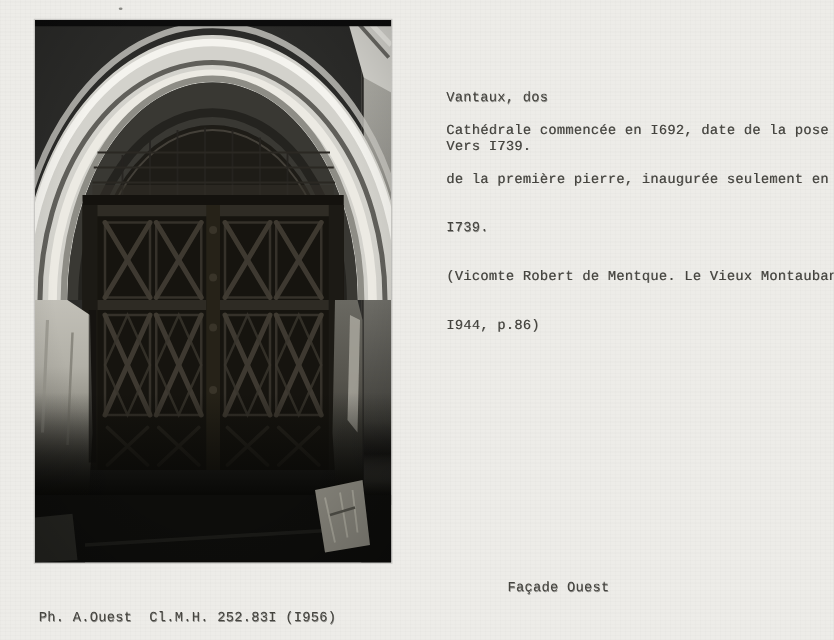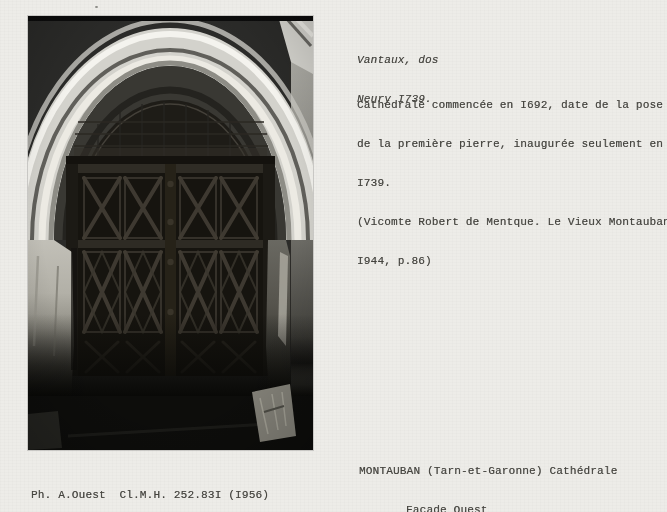--- a/index.html
+++ b/index.html
@@ -12,21 +12,21 @@
   }
   .photo{
     position:absolute;left:28px;top:16px;width:285px;height:434px;display:block;
     outline:1px solid rgba(0,0,0,.15);
   }
   .tw{
     position:absolute;color:#45443f;font-size:11px;line-height:13px;
     white-space:pre;letter-spacing:0.2px;
     text-shadow:0.3px 0.3px 0.5px rgba(70,70,65,.55);
   }
-  .blk-subject{left:357px;top:28px;font-style:italic;}
+  .blk-subject{left:357px;top:47px;}
   .blk-history{left:357px;top:73px;}
   .blk-credit{left:31px;top:463px;}
   .blk-location{left:359px;top:439px;}
   .ind1{padding-left:47px;}
   .speck{position:absolute;left:95px;top:6px;width:3px;height:2px;background:#8a8a85;border-radius:50%;}
 </style>
 </head>
 <body>
 
 <div class="page">
@@ -228,34 +228,33 @@
       <rect x="0" y="0" width="285" height="5" fill="#0c0c0c"></rect>
 
       <rect x="0" y="0" width="285" height="434" fill="url(#vig)"></rect>
     </g>
   </svg>
 
   <div class="speck"></div>
 
   <div class="tw blk-subject">
     <div>Vantaux, dos</div>
-    <div>Neury I739.</div>
+    <div>Vers I739.</div>
   </div>
 
   <div class="tw blk-history">
     <div>Cathédrale commencée en I692, date de la pose</div>
     <div>de la première pierre, inaugurée seulement en</div>
     <div>I739.</div>
     <div>(Vicomte Robert de Mentque. Le Vieux Montauban.</div>
     <div>I944, p.86)</div>
   </div>
 
   <div class="tw blk-credit">
     <div>Ph. A.Ouest  Cl.M.H. 252.83I (I956)</div>
   </div>
 
   <div class="tw blk-location">
-    <div>MONTAUBAN (Tarn-et-Garonne) Cathédrale</div>
     <div class="ind1">Façade Ouest</div>
     
   </div>
 
 </div>
 
 </body></html>

